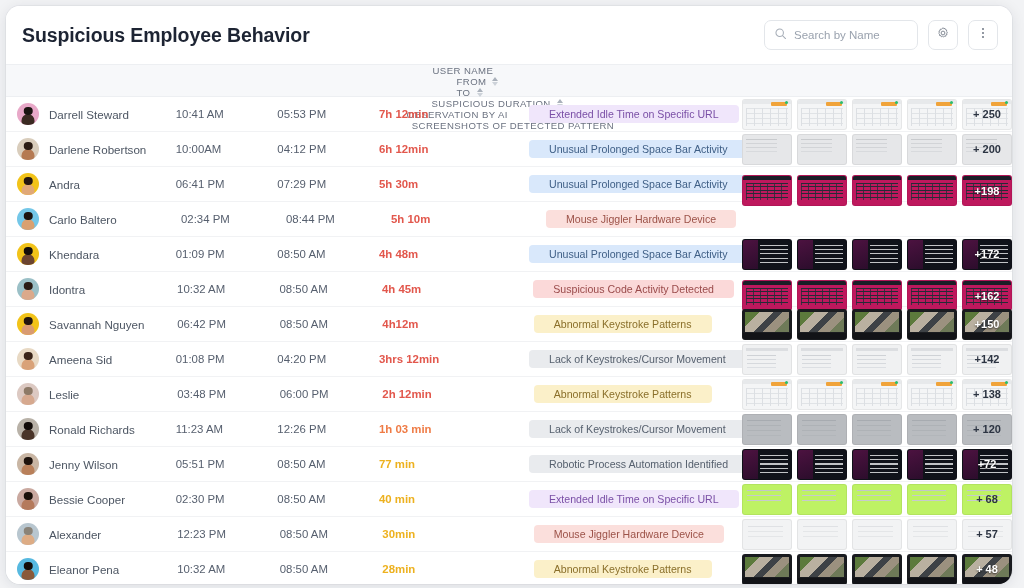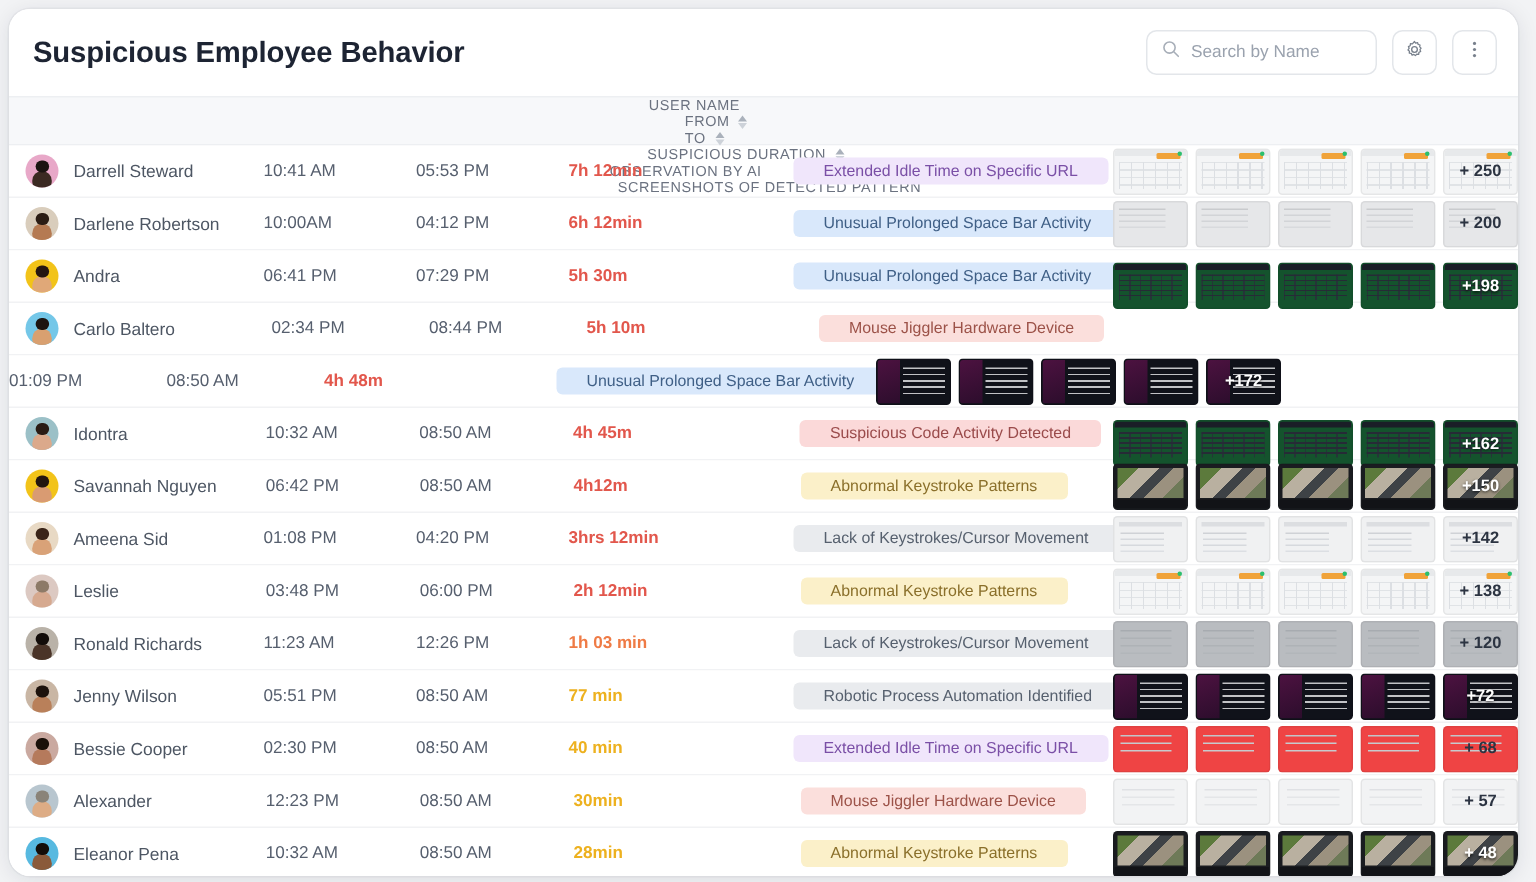--- a/index.html
+++ b/index.html
@@ -194,21 +194,21 @@
     background:
       repeating-linear-gradient(to right, #dcdfe3 0 0.8px, transparent 0.8px 8px),
       repeating-linear-gradient(to bottom, #e0e3e6 0 0.8px, transparent 0.8px 5px);
   }
   .t-sheet .accent {
     position:absolute; right:4px; top:2px; width:16px; height:4px; background:#f0a33a; border-radius:1px;
   }
   .t-sheet .accent2 {
     position:absolute; right:3px; top:1.5px; width:3px; height:3px; background:#2bbf6e; border-radius:50%;
   }
-  .t-dark { background: #14532d; margin-top: 13px; }
+  .t-dark { background: #be185d; margin-top: 13px; }
   .t-dark::before {
     content:''; position:absolute; left:0; top:0; right:0; height:4px; background:#1a1e27;
   }
   .t-dark::after {
     content:''; position:absolute; left:3px; top:7px; right:3px; bottom:5px;
     background:
       repeating-linear-gradient(to bottom, #262b36 0 1px, transparent 1px 3.4px),
       repeating-linear-gradient(to right, rgba(40,46,58,0.8) 0 1px, transparent 1px 7px);
   }
   .t-purple { background: #10121a; }
@@ -229,21 +229,21 @@
       linear-gradient(135deg,#5c7a3c 0%,#5c7a3c 22%, #b9b0a0 22%, #b9b0a0 44%, #3e4246 44%, #3e4246 58%, #9b917f 58%, #9b917f 78%, #6e7a58 78%);
   }
   .t-video::after {
     content:''; position:absolute; left:0; right:0; bottom:0; height:6px; background:#121317;
   }
   .t-grey { background: #b9bcc0; }
   .t-grey::before {
     content:''; position:absolute; left:4px; top:5px; right:10px; height:1.6px;
     background:#a7abb0; box-shadow: 0 5px 0 #aeb2b6, 0 10px 0 #aeb2b6, 0 15px 0 #b2b6ba;
   }
-  .t-greylt { background: #ef4444; }
+  .t-greylt { background: #bef264; }
   .t-greylt::before {
     content:''; position:absolute; left:4px; top:5px; right:10px; height:1.6px;
     background:#c2c5c9; box-shadow: 0 5px 0 #c7cacd, 0 10px 0 #c7cacd;
   }
   .t-plain { background: #f2f3f4; }
   .t-plain::before {
     content:''; position:absolute; left:5px; top:6px; right:8px; height:1.5px;
     background:#dfe1e4; box-shadow: 0 5px 0 #e4e6e8, 0 10px 0 #e4e6e8;
   }
 
@@ -423,20 +423,27 @@
           <span class="uname">Carlo Baltero</span>
         </div>
         <div class="cell time-cell">02:34 PM</div>
         <div class="cell time-cell">08:44 PM</div>
         <div class="cell dur-cell" style="color: rgb(226, 87, 76);">5h 10m</div>
         <div class="cell obs-cell">
           <span class="chip" style="background: rgb(251, 223, 220); color: rgb(156, 82, 72);">Mouse Jiggler Hardware Device</span>
         </div>
       </div>
       <div class="row">
+        <div class="cell user-cell">
+          <div class="avatar" style="background: rgb(242, 195, 25);">
+            <div class="face" style="background: rgb(107, 68, 48);"></div>
+            <div class="head" style="background: rgb(19, 13, 10);"></div>
+          </div>
+          <span class="uname">Khendara</span>
+        </div>
         <div class="cell time-cell">01:09 PM</div>
         <div class="cell time-cell">08:50 AM</div>
         <div class="cell dur-cell" style="color: rgb(226, 87, 76);">4h 48m</div>
         <div class="cell obs-cell">
           <span class="chip" style="background: rgb(217, 232, 251); color: rgb(63, 95, 134);">Unusual Prolonged Space Bar Activity</span>
         </div>
         <div class="cell shots-cell">
           <div class="thumb t-purple"></div>
           <div class="thumb t-purple"></div>
           <div class="thumb t-purple"></div>

